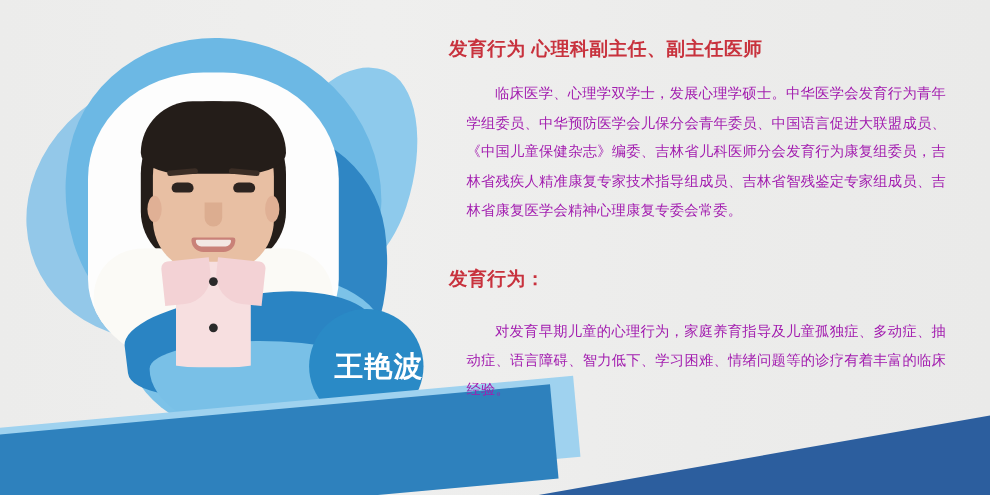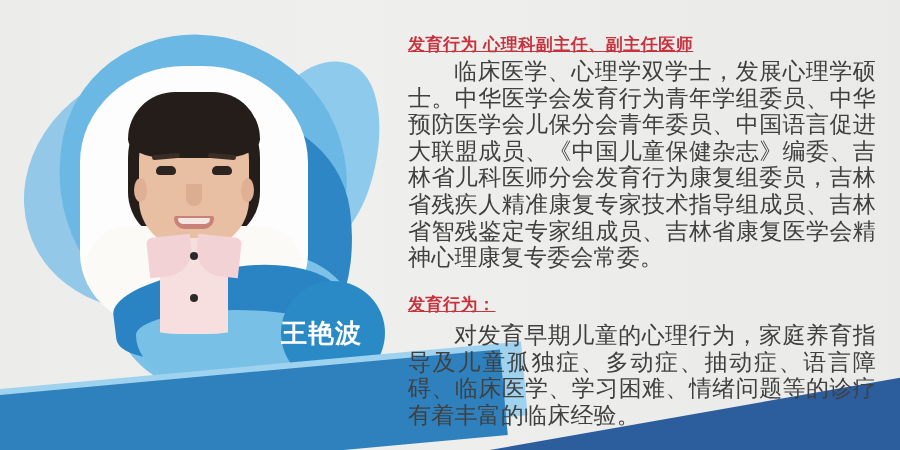--- a/index.html
+++ b/index.html
@@ -248,21 +248,21 @@
   .name-badge {
     position: absolute;
     left: 263px;
     top: 263px;
     width: 104px;
     height: 104px;
     border-radius: 50%;
     background: #2a8ac6;
     display: flex;
     align-items: center;
-    justify-content: flex-start;
+    justify-content: flex-end;
   }
   .name-badge-label {
     color: #ffffff;
     font-family: "Liberation Sans", "DejaVu Sans", sans-serif;
     font-weight: 700;
     font-size: 26px;
     letter-spacing: 1px;
     line-height: 1;
     white-space: nowrap;
   }
@@ -307,29 +307,28 @@
     width: 468px;
   }
   .section-title {
     color: #c8323d;
     font-family: "Liberation Sans", "DejaVu Sans", sans-serif;
     font-weight: 700;
     font-size: 17px;
     line-height: 1.3;
     letter-spacing: 0.5px;
     margin: 0 0 3px 0;
-    text-decoration: underline;
   }
   .body-text {
-    color: #404040;
-    font-size: 23px;
+    color: #a21caf;
+    font-size: 13px;
     line-height: 26.6px;
     letter-spacing: 0.2px;
     text-indent: 2em;
-    margin: 0;
+    margin: 16px;
     text-align: justify;
     text-justify: inter-ideograph;
   }
   .block-gap { height: 22px; }
   .title-gap { height: 4px; }
 </style>
 </head>
 <body>
 
 <div id="stage">
@@ -384,16 +383,16 @@
     <h2 class="section-title">发育行为  心理科副主任、副主任医师</h2>
 
     <p class="body-text">临床医学、心理学双学士，发展心理学硕士。中华医学会发育行为青年学组委员、中华预防医学会儿保分会青年委员、中国语言促进大联盟成员、《中国儿童保健杂志》编委、吉林省儿科医师分会发育行为康复组委员，吉林省残疾人精准康复专家技术指导组成员、吉林省智残鉴定专家组成员、吉林省康复医学会精神心理康复专委会常委。</p>
 
     <div class="block-gap"></div>
 
     <h2 class="section-title">发育行为：</h2>
 
     <div class="title-gap"></div>
 
-    <p class="body-text">对发育早期儿童的心理行为，家庭养育指导及儿童孤独症、多动症、抽动症、语言障碍、临床医学、学习困难、情绪问题等的诊疗有着丰富的临床经验。</p>
+    <p class="body-text">对发育早期儿童的心理行为，家庭养育指导及儿童孤独症、多动症、抽动症、语言障碍、智力低下、学习困难、情绪问题等的诊疗有着丰富的临床经验。</p>
   </div>
 
 </div>
 
 </body></html>

